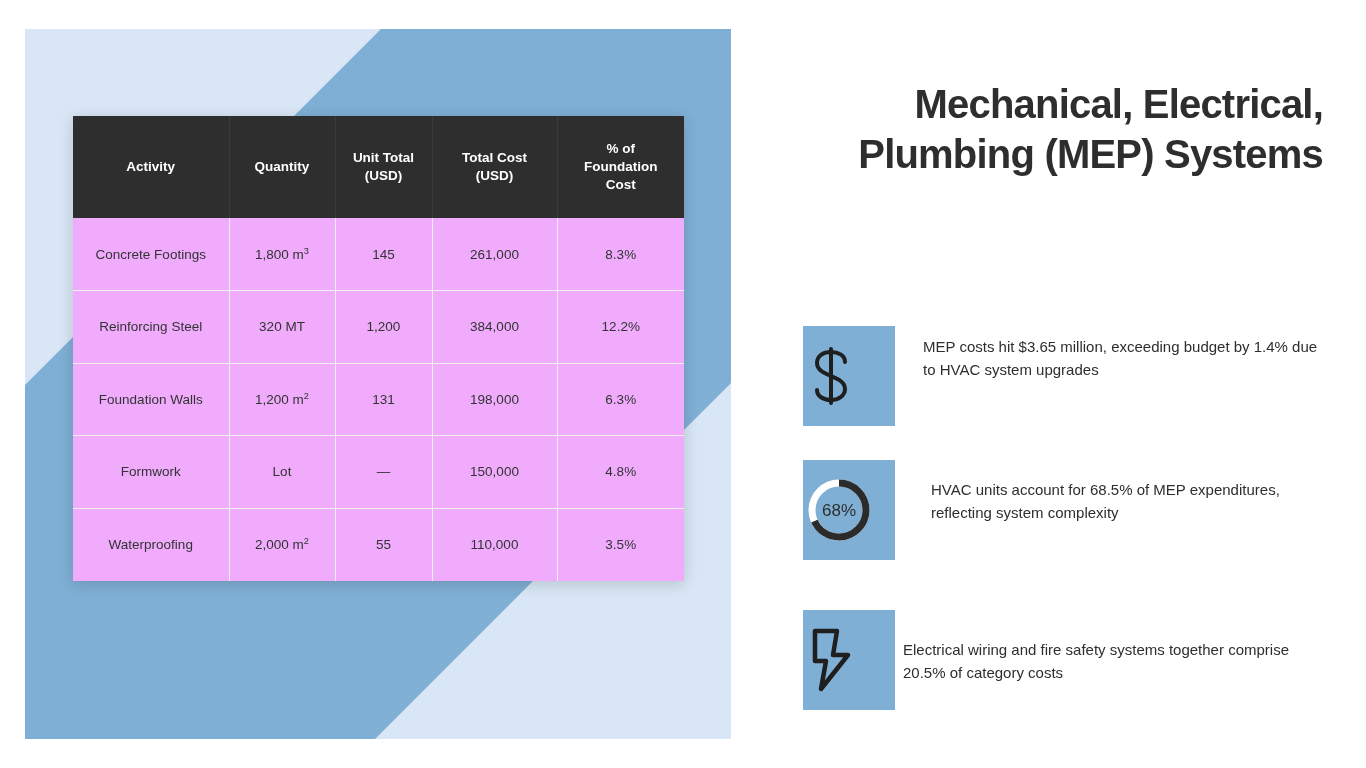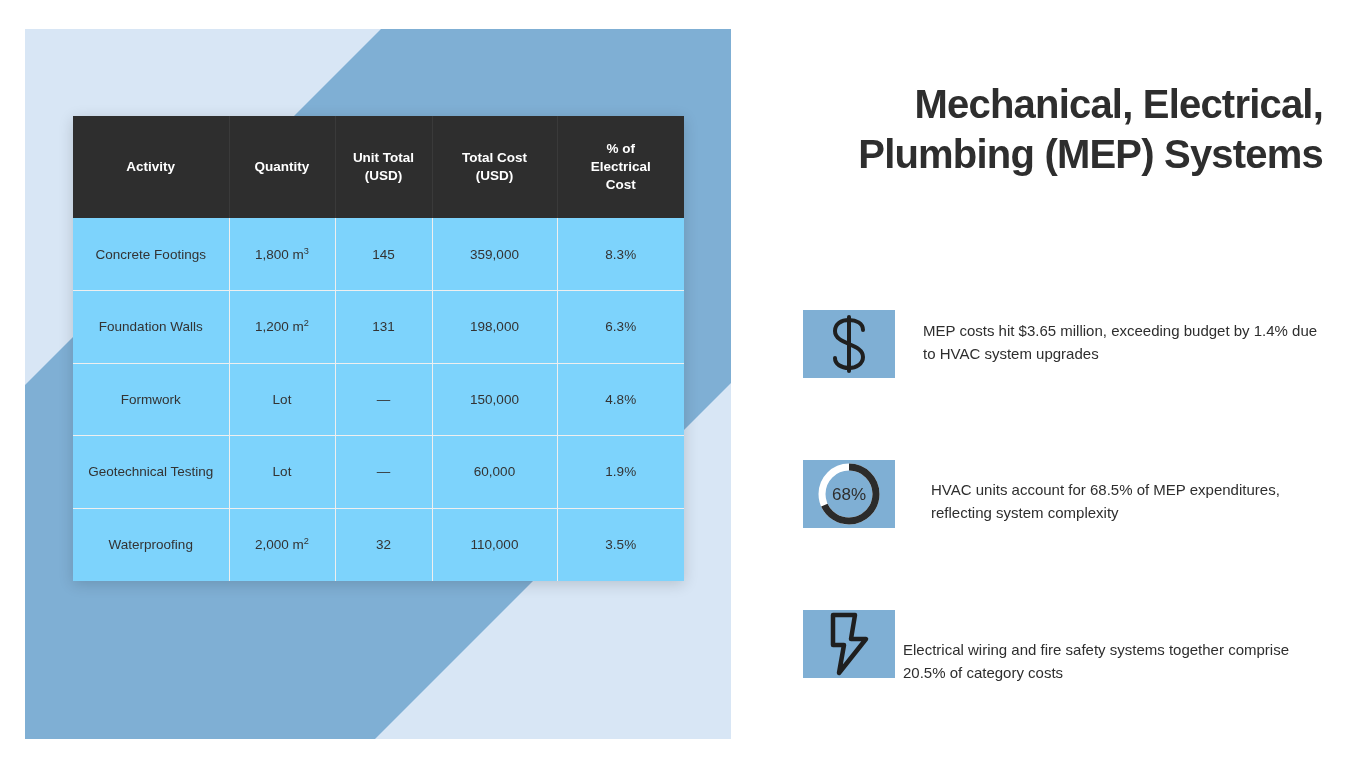--- a/index.html
+++ b/index.html
@@ -70,21 +70,21 @@
     line-height: 1.32;
     padding: 14px 6px;
     height: 102px;
     vertical-align: middle;
     text-align: center;
     border-right: 1px solid #3a3a3a;
   }
   table.cost-table thead th:last-child { border-right: none; }
 
   table.cost-table tbody td {
-    background: #7dd3fc;
+    background: #f0abfc;
     color: #333333;
     font-size: 13.5px;
     height: 72.5px;
     text-align: center;
     vertical-align: middle;
     padding: 6px 4px;
     border-bottom: 1px solid #EFEFEF;
     border-right: 1px solid #EFEFEF;
     white-space: nowrap;
   }
@@ -126,32 +126,32 @@
     left: 0;
     width: 535px;
   }
   .bullet {
     position: absolute;
     left: 0;
     width: 535px;
     display: flex;
     align-items: flex-start;
   }
-  .bullet-1 { top: 0px; }
+  .bullet-1 { top: 16px; }
   .bullet-2 { top: 150px; }
   .bullet-3 { top: 300px; }
 
   .icon-tile {
     width: 92px;
-    height: 68px;
+    height: 100px;
     min-width: 92px;
     background: #7FAFD4;
     display: flex;
     align-items: center;
-    justify-content: center;
+    justify-content: flex-start;
   }
   .bullet-text {
     margin-left: 28px;
     font-size: 15px;
     line-height: 1.55;
     color: #2E2E2E;
     padding-top: 4px;
     max-width: 400px;
   }
   .bullet-1 .bullet-text { padding-top: 9px; }
@@ -194,58 +194,58 @@
           <th>
             <span>Unit Total</span><br>
             <span>(USD)</span>
           </th>
           <th>
             <span>Total Cost</span><br>
             <span>(USD)</span>
           </th>
           <th>
             <span>% of</span><br>
-            <span>Electrical</span><br>
+            <span>Foundation</span><br>
             <span>Cost</span>
           </th>
         </tr>
       </thead>
       <tbody>
         <tr>
           <td>Concrete Footings</td>
           <td><span>1,800 m</span><sup>3</sup></td>
           <td>145</td>
-          <td>359,000</td>
+          <td>261,000</td>
           <td>8.3%</td>
+        </tr>
+        <tr>
+          <td>Reinforcing Steel</td>
+          <td><span>320 MT</span><sup></sup></td>
+          <td>1,200</td>
+          <td>384,000</td>
+          <td>12.2%</td>
         </tr>
         <tr>
           <td>Foundation Walls</td>
           <td><span>1,200 m</span><sup>2</sup></td>
           <td>131</td>
           <td>198,000</td>
           <td>6.3%</td>
         </tr>
         <tr>
           <td>Formwork</td>
           <td><span>Lot</span><sup></sup></td>
           <td>—</td>
           <td>150,000</td>
           <td>4.8%</td>
         </tr>
         <tr>
-          <td>Geotechnical Testing</td>
-          <td><span>Lot</span><sup></sup></td>
-          <td>—</td>
-          <td>60,000</td>
-          <td>1.9%</td>
-        </tr>
-        <tr>
           <td>Waterproofing</td>
           <td><span>2,000 m</span><sup>2</sup></td>
-          <td>32</td>
+          <td>55</td>
           <td>110,000</td>
           <td>3.5%</td>
         </tr>
       </tbody>
     </table>
   </div>
 
   <div class="right-col">
 
     <h1 class="slide-title">Mechanical, Electrical, Plumbing (MEP) Systems</h1>

